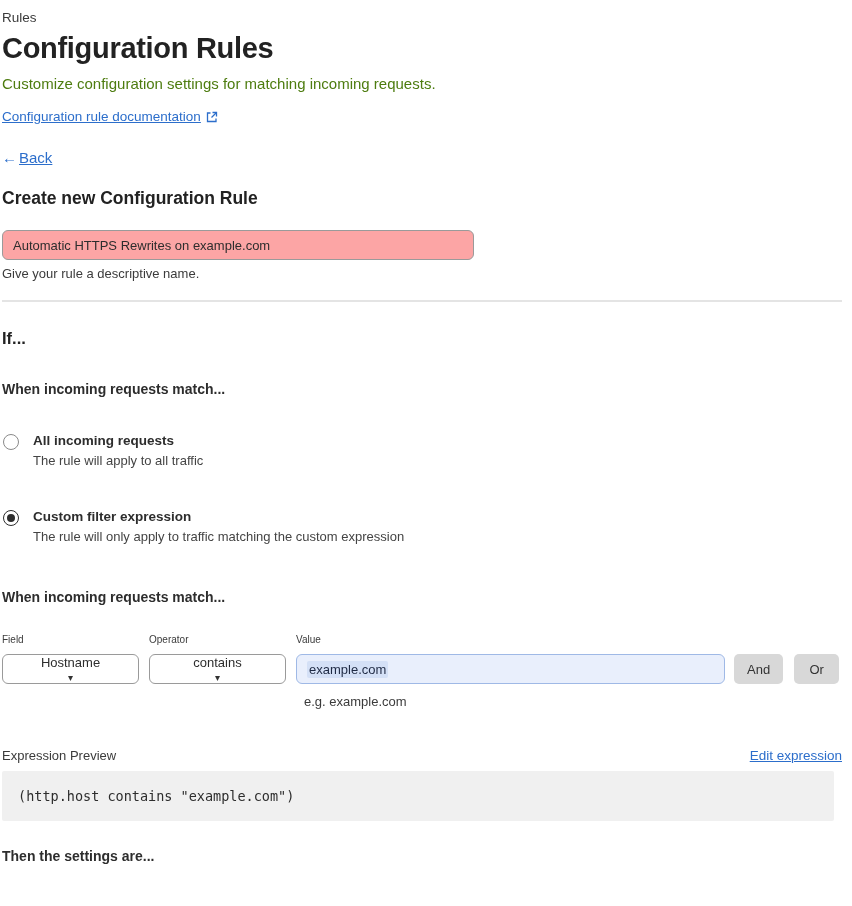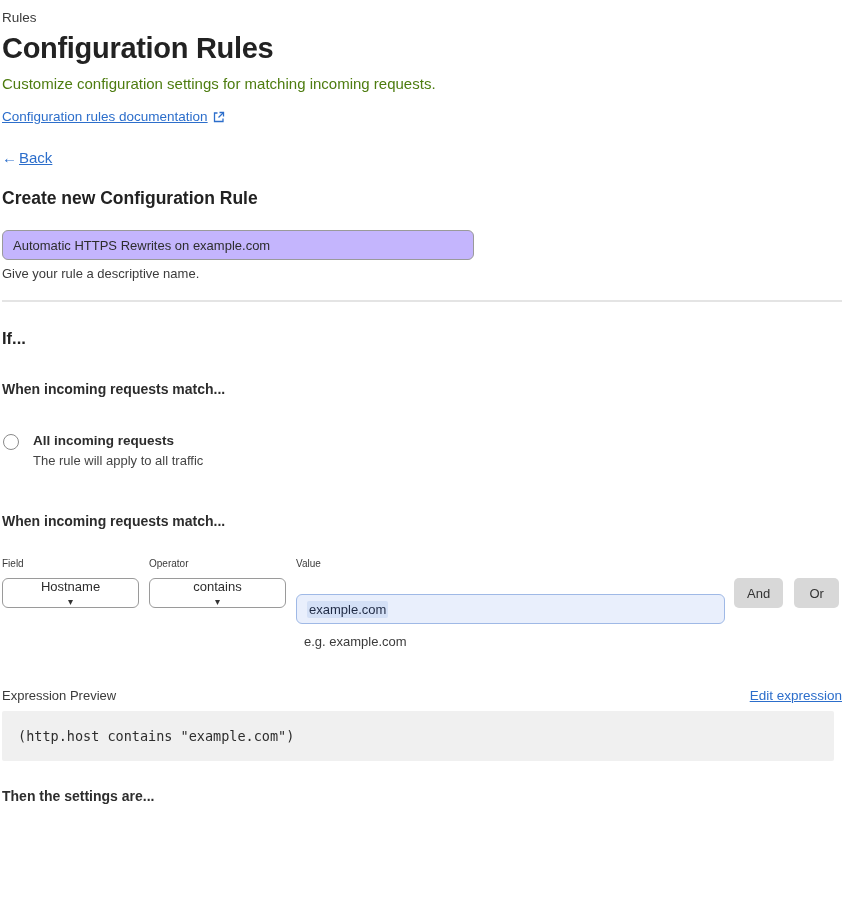--- a/index.html
+++ b/index.html
@@ -25,21 +25,21 @@
   .back-arrow { color: #2c6ecb; font-size: 15px; margin-right: 2px; text-decoration: none; }
 
   h2.section-title { font-size: 17.5px; font-weight: 700; color: #222; margin: 10px 0 21px; }
 
   .field-label { font-size: 13px; color: #3b3b3b; margin-bottom: 7px; }
   .text-input {
     width: 472px; height: 30px;
     border: 1px solid #9a9a9a; border-radius: 6px;
     font-family: "Liberation Sans", sans-serif;
     font-size: 13px; color: #2d2d2d;
-    padding: 0 10px; background: #c4b5fd;
+    padding: 0 10px; background: #fca5a5;
   }
   .help-text { font-size: 13px; color: #3b3b3b; margin-top: 6px; }
 
   hr.divider { border: none; border-top: 2px solid #e4e4e4; margin: 19px 0 0 0; }
 
   h3.if-title { font-size: 16.5px; font-weight: 700; color: #222; margin: 27px 0 0; }
   .match-label { font-size: 14px; font-weight: 700; color: #2d2d2d; }
   .match-label.first { margin: 33px 0 0; }
   .match-label.second { margin: 45px 0 0; }
 
@@ -56,21 +56,21 @@
     content: ""; position: absolute; left: 2.5px; top: 2.5px;
     width: 8px; height: 8px; border-radius: 50%; background: #2d2d2d;
   }
   .radio-texts .option-label { font-size: 13.5px; font-weight: 700; color: #2d2d2d; }
   .radio-texts .option-desc { font-size: 13px; color: #444; margin-top: 5px; }
 
   .builder { display: flex; margin-top: 29px; align-items: flex-start; }
   .builder .col { display: flex; flex-direction: column; }
   .col-field { width: 137px; margin-right: 10px; }
   .col-operator { width: 137px; margin-right: 10px; }
-  .col-value { width: 429px; margin-right: 9px; gap: 16px; }
+  .col-value { width: 429px; margin-right: 9px; }
   .select-box {
     height: 30px; border: 1px solid #9a9a9a; border-radius: 6px;
     display: flex; align-items: center; justify-content: space-between;
     padding: 0 10px; font-size: 13px; color: #2d2d2d; background: #fff; cursor: pointer; flex-direction: column;
   }
   .caret { font-size: 10px; color: #333; }
   .value-input {
     height: 30px; border: 1px solid #9fb9e6; border-radius: 6px;
     background: #e9effc; display: flex; align-items: center;
     padding: 0 10px; font-size: 13px; color: #1f2a44;
@@ -99,21 +99,21 @@
 </head>
 <body>
 
 <div class="container">
 
   <div class="eyebrow">Rules</div>
   <h1 class="page-title">Configuration Rules</h1>
   <div class="subtitle">Customize configuration settings for matching incoming requests.</div>
 
   <div class="doc-link-row">
-    <a class="link">Configuration rules documentation</a>
+    <a class="link">Configuration rule documentation</a>
     <span class="ext-icon">
       <svg width="12" height="12" viewBox="0 0 12 12" fill="none" stroke="#2c6ecb" stroke-width="1.3">
         <path d="M4.5 2H1.5V10.5H10V7.5"></path>
         <path d="M6.5 1.5H10.5V5.5"></path>
         <path d="M10.5 1.5L5.5 6.5"></path>
       </svg>
     </span>
   </div>
 
   <div class="back-row">
@@ -132,20 +132,27 @@
   <div class="match-label first">When incoming requests match...</div>
 
   <div class="radio-option">
     <span class="radio"></span>
     <div class="radio-texts">
       <div class="option-label">All incoming requests</div>
       <div class="option-desc">The rule will apply to all traffic</div>
     </div>
   </div>
 
+  <div class="radio-option">
+    <span class="radio checked"></span>
+    <div class="radio-texts">
+      <div class="option-label">Custom filter expression</div>
+      <div class="option-desc">The rule will only apply to traffic matching the custom expression</div>
+    </div>
+  </div>
 
   <div class="match-label second">When incoming requests match...</div>
 
   <div class="builder">
     <div class="col col-field">
       <div class="col-label">Field</div>
       <div class="select-box">
         <span>Hostname</span>
         <span class="caret">▾</span>
       </div>

